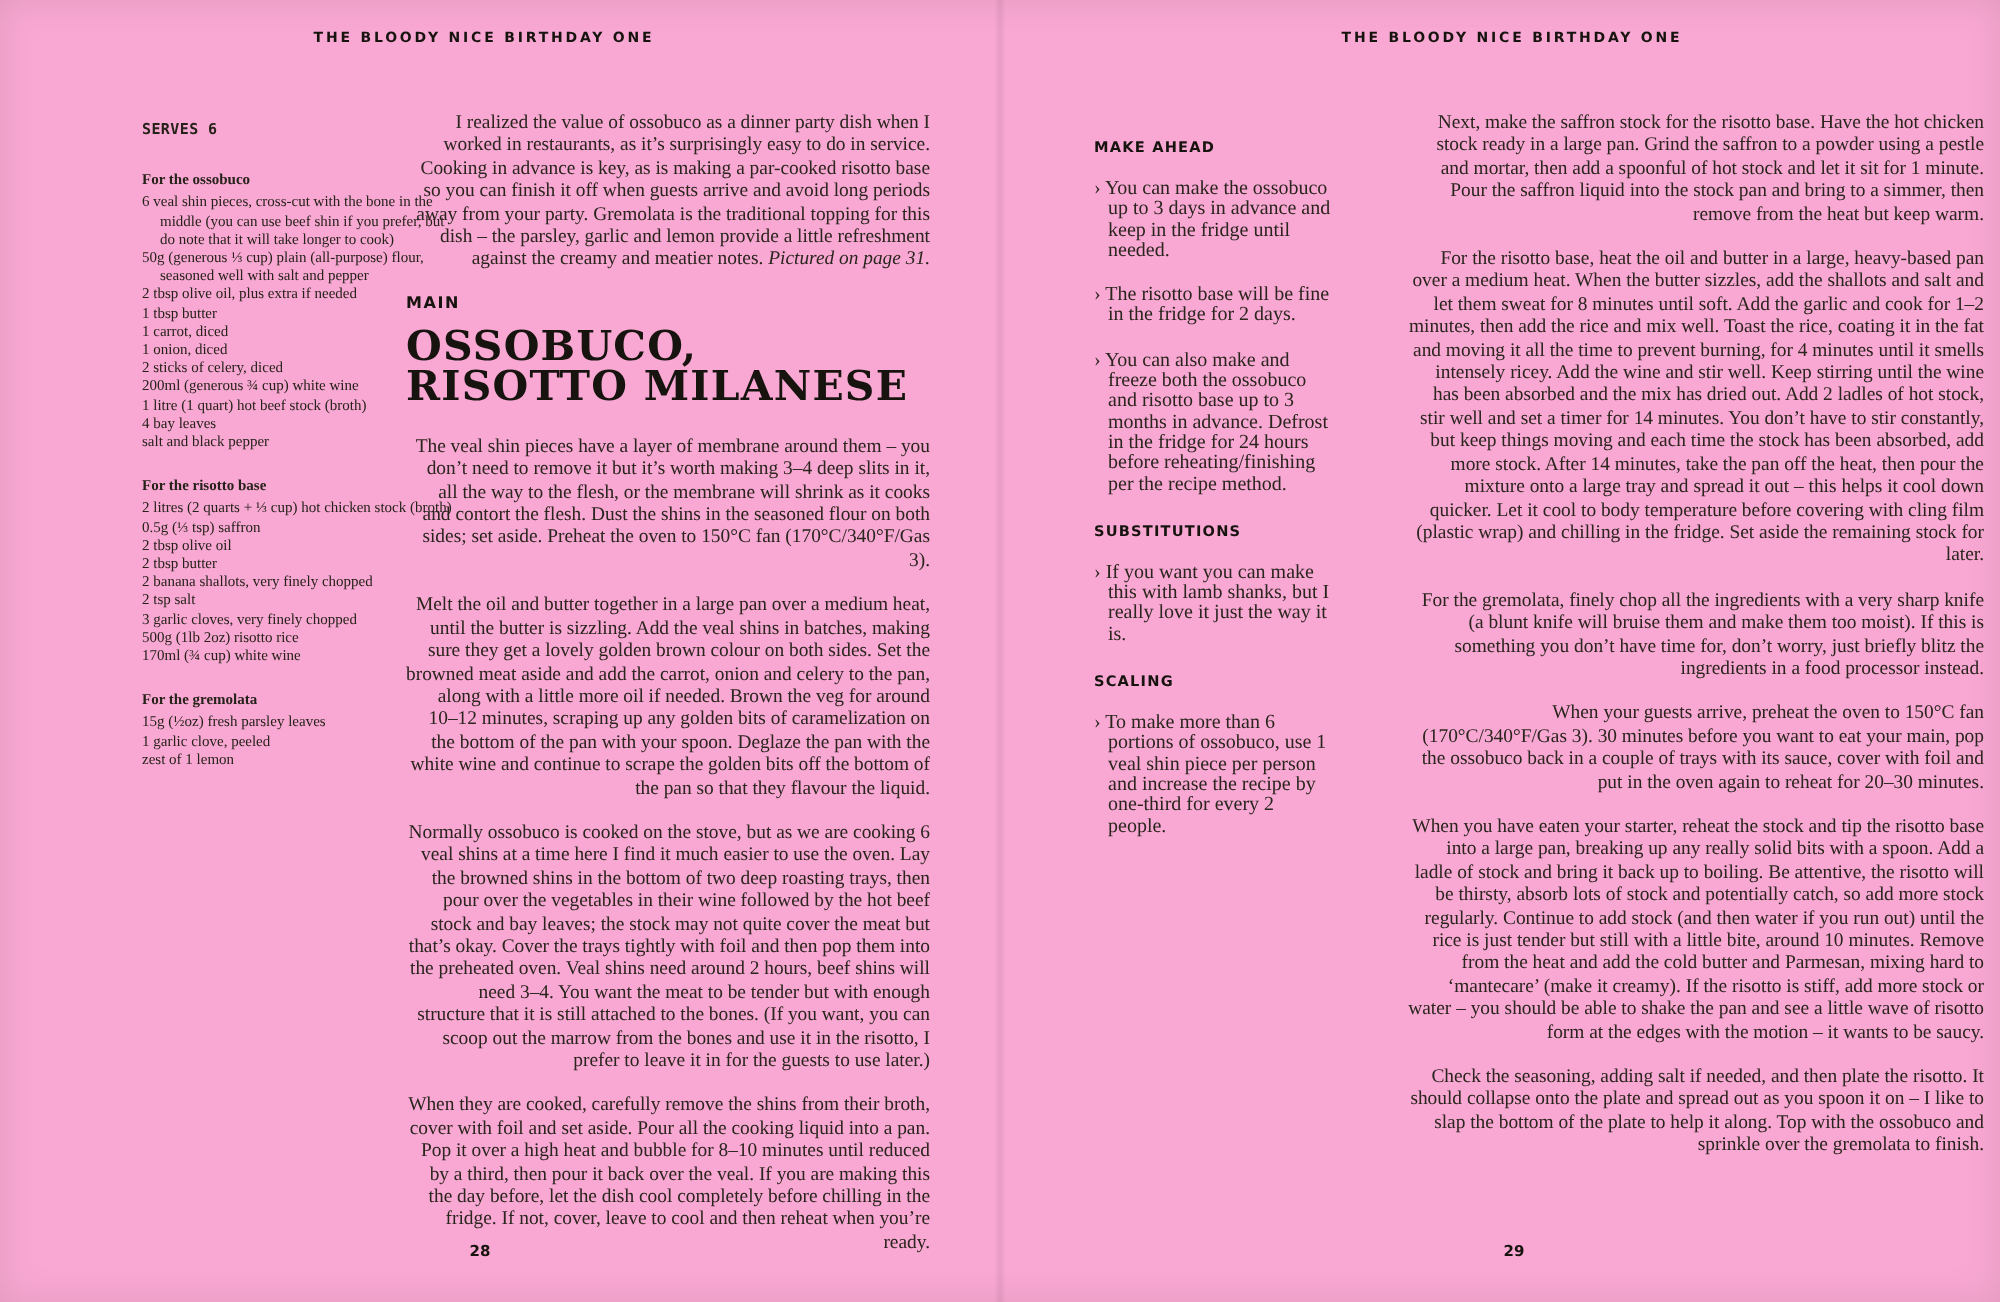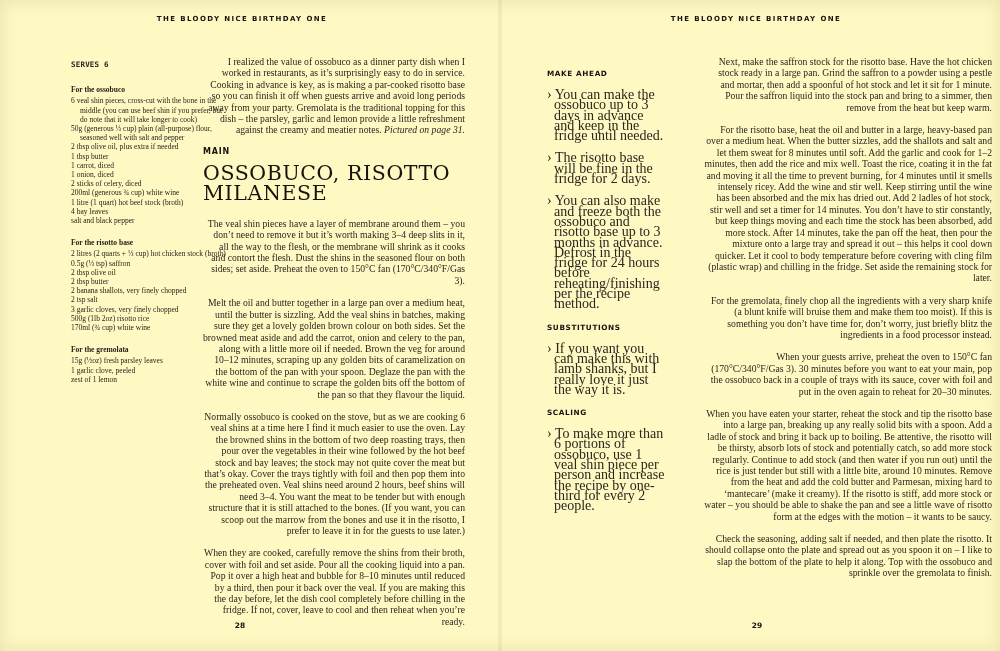--- a/index.html
+++ b/index.html
@@ -1,20 +1,20 @@
 <!DOCTYPE html>
 <html><head>
 <meta charset="utf-8">
 <style>
   html, body { margin: 0; padding: 0; }
   body { background: #d8d3c5; font-family: "Liberation Serif", serif; }
   .spread {
     position: relative;
     width: 1000px; height: 651px;
-    background: #fef9c3;
+    background: #f9a8d4;
     overflow: hidden;
     box-shadow: inset 0 0 18px rgba(60,50,30,0.12);
   }
   .gutter {
     position: absolute; left: 497px; top: 0; width: 6px; height: 100%;
     background: linear-gradient(to right, rgba(0,0,0,0), rgba(0,0,0,0.07), rgba(0,0,0,0));
   }
   .running-header {
     position: absolute; top: 15px; width: 500px;
     text-align: center;
@@ -51,35 +51,35 @@
     text-align: right; color: #2a251d;
   }
   .intro em { font-style: italic; }
   .kicker {
     font-family: "DejaVu Sans", sans-serif;
     font-size: 8px; font-weight: 700; letter-spacing: 0.8px;
     color: #17130e; margin: 3px 0 7px 0;
   }
   .recipe-title {
     font-family: "DejaVu Serif", serif;
-    font-size: 20.5px; line-height: 20px; font-weight: 400;
+    font-size: 20.5px; line-height: 20px; font-weight: 700;
     letter-spacing: 0.6px; color: #17130e;
     margin: 0 0 15px 0;
   }
 
   
   .notes-col { position: absolute; left: 547px; top: 69px; width: 120px; }
   .note-title {
     font-family: "DejaVu Sans", sans-serif;
     font-size: 7.3px; font-weight: 700; letter-spacing: 0.6px;
     color: #17130e; margin: 0 0 4px 0;
   }
   .note-group { margin-bottom: 13px; }
   .note-item {
-    font-size: 14px; line-height: 10.3px; color: #2a251d;
+    font-size: 10px; line-height: 10.3px; color: #2a251d;
     padding-left: 7px; text-indent: -7px; margin: 12px 0 2px 0;
   }
 
   
   .right-col { position: absolute; left: 703px; top: 56px; width: 289px; }
 </style>
 </head>
 <body>
 
 <div class="spread">

